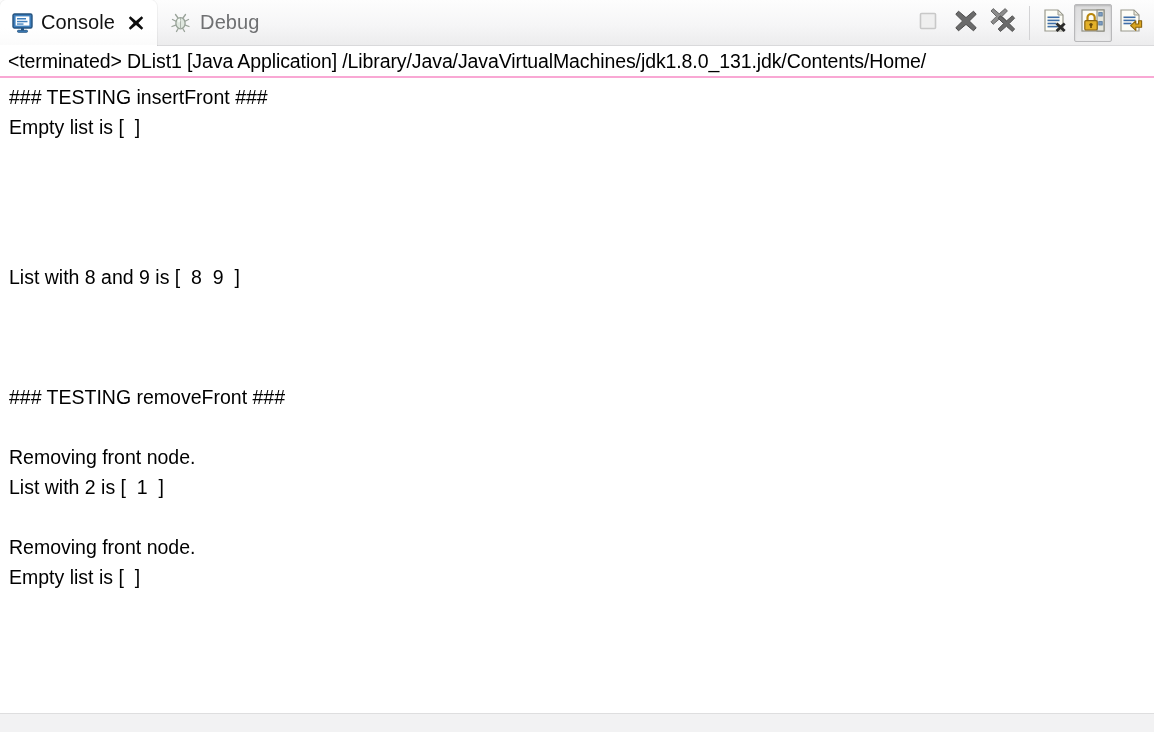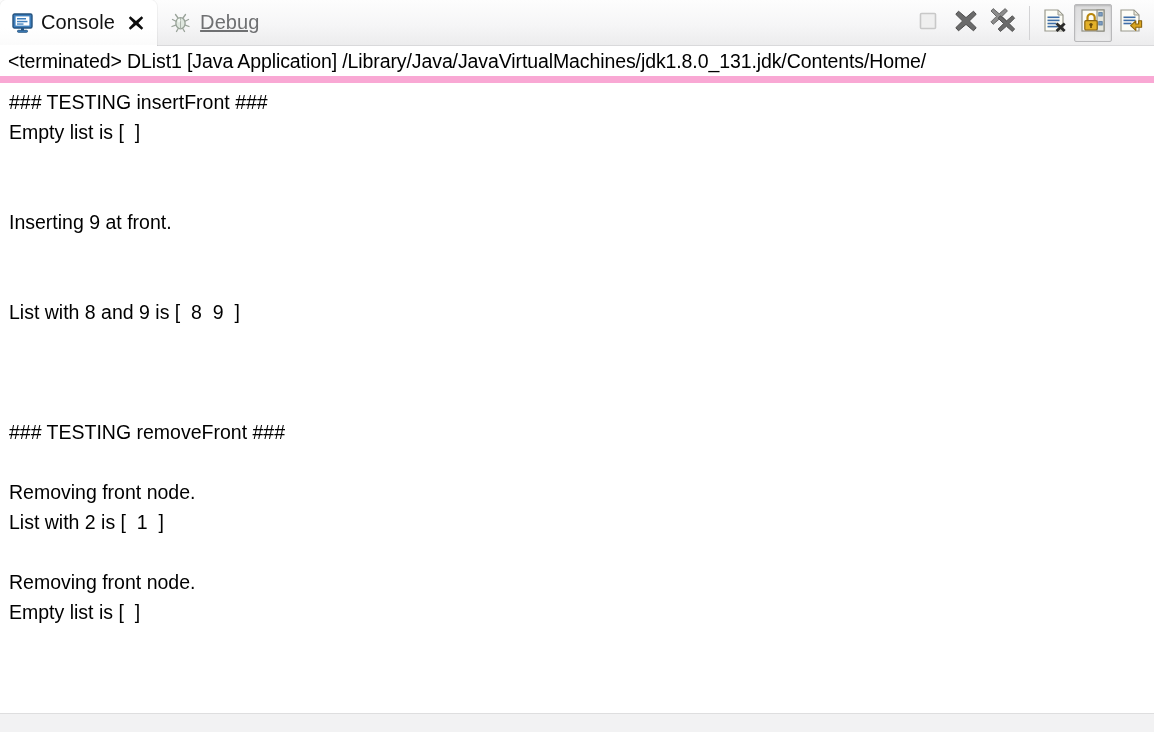--- a/index.html
+++ b/index.html
@@ -46,21 +46,21 @@
   .tab.active::after {
     content:""; position:absolute; left:0; right:0; bottom:-1px; height:1px;
     background:#ffffff;
   }
   .tab-label {
     font-size: 20px;
     color: #111111;
     letter-spacing: 0.1px;
     white-space: nowrap;
   }
-  .tab.inactive .tab-label { color: #6f7072; text-decoration: underline; }
+  .tab.inactive .tab-label { color: #6f7072; }
 
   .tab-close {
     width: 22px; height: 22px;
     display:flex; align-items:center; justify-content:center;
     margin-left: 2px;
   }
 
   
   .ico-monitor { width:21px; height:20px; display:block; }
   .ico-bug     { width:23px; height:22px; display:block; }
@@ -94,21 +94,21 @@
   .term-line {
     flex: 0 0 30px;
     height: 30px;
     display: flex; align-items: center;
     padding-left: 8px;
     font-size: 19.5px;
     color: #000000;
     white-space: nowrap;
     overflow: hidden;
     background: #ffffff;
-    border-bottom: 7px solid #f9a8d4;
+    border-bottom: 2px solid #f9a8d4;
     letter-spacing: -0.1px;
   }
 
   
   .console {
     flex: 1 1 auto;
     background: #ffffff;
     padding: 4px 0 0 9px;
     overflow: hidden;
     position: relative;
@@ -262,21 +262,20 @@
     </div>
   </div>
 
   <div class="term-line">&lt;terminated&gt; DList1 [Java Application] /Library/Java/JavaVirtualMachines/jdk1.8.0_131.jdk/Contents/Home/</div>
 
   <div class="console">
     <div class="cline">### TESTING insertFront ###</div>
     <div class="cline">Empty list is [  ]</div>
     <div class="cline blank"></div>
     <div class="cline blank"></div>
-    <div class="cline">Inserting 9 at front.</div>
     <div class="cline blank"></div>
     <div class="cline blank"></div>
     <div class="cline">List with 8 and 9 is [  8  9  ]</div>
     <div class="cline blank"></div>
     <div class="cline blank"></div>
     <div class="cline blank"></div>
     <div class="cline">### TESTING removeFront ###</div>
     <div class="cline blank"></div>
     <div class="cline">Removing front node.</div>
     <div class="cline">List with 2 is [  1  ]</div>

